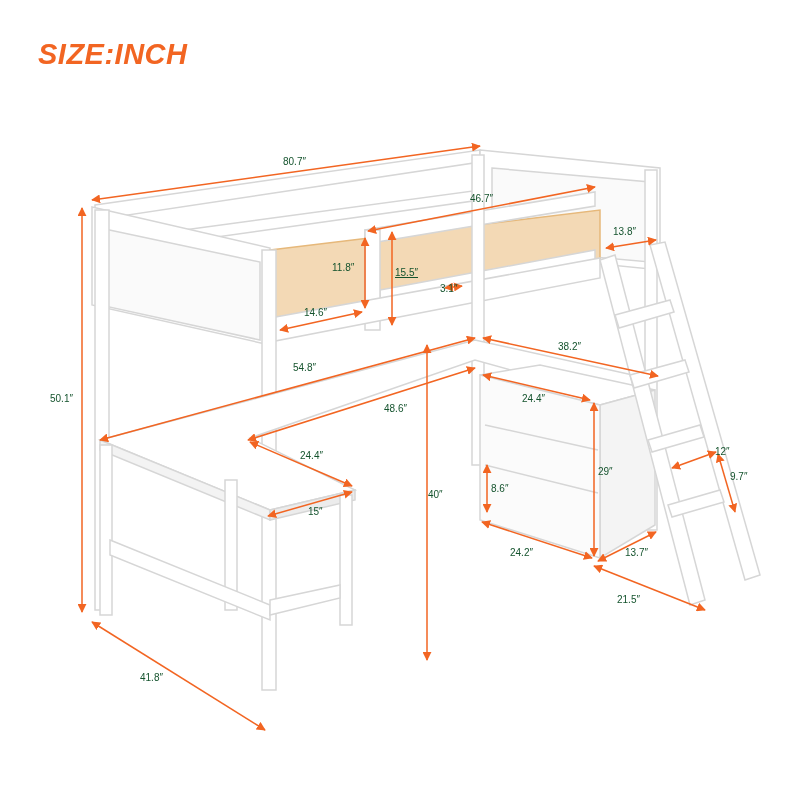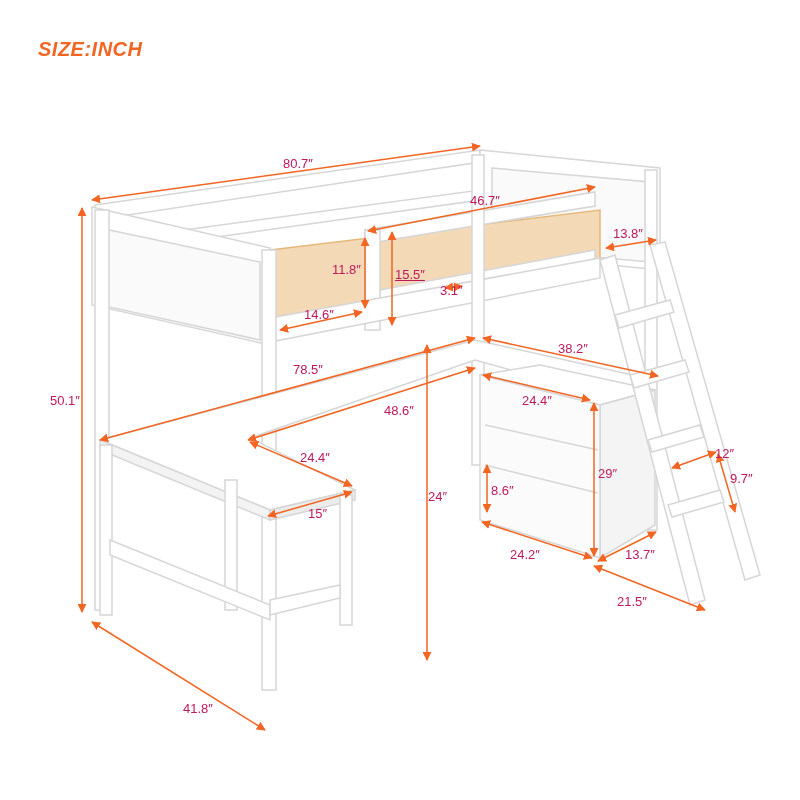--- a/index.html
+++ b/index.html
@@ -1,18 +1,18 @@
 <!DOCTYPE html>
 <html><head>
   <meta charset="utf-8">
   <style>
     html, body { margin: 0; padding: 0; background: #ffffff; }
     body { width: 800px; height: 800px; position: relative; overflow: hidden; font-family: "Liberation Sans", sans-serif; }
-    .title { position: absolute; left: 38px; top: 38px; font-size: 20px; font-weight: bold; font-style: italic; color: #f26522; letter-spacing: 0.5px; }
-    .dim { position: absolute; font-size: 13px; color: #be185d; white-space: nowrap; }
+    .title { position: absolute; left: 38px; top: 38px; font-size: 29px; font-weight: bold; font-style: italic; color: #f26522; letter-spacing: 0.5px; }
+    .dim { position: absolute; font-size: 10px; color: #14532d; white-space: nowrap; }
     svg.drawing { position: absolute; left: 0; top: 0; }
   </style>
 </head>
 <body>
 
 <div class="title">SIZE:INCH</div>
 
 <svg class="drawing" width="800" height="800" viewBox="0 0 800 800">
   <defs>
     <marker id="arr" viewBox="0 0 10 10" refX="9" refY="5" markerWidth="6" markerHeight="6" orient="auto-start-reverse">
@@ -95,33 +95,33 @@
     <line x1="482" y1="522" x2="592" y2="558"></line>
     <line x1="598" y1="561" x2="656" y2="532"></line>
     <line x1="594" y1="566" x2="705" y2="610"></line>
     <line x1="672" y1="468" x2="716" y2="452"></line>
     <line x1="718" y1="454" x2="735" y2="512"></line>
   </g>
 </svg>
 
 <span class="dim" style="left:283px;top:156px;">80.7″</span>
 <span class="dim" style="left:50px;top:393px;">50.1″</span>
-<span class="dim" style="left:140px;top:701px;margin-left:43px;">41.8″</span>
+<span class="dim" style="left:140px;top:672px;">41.8″</span>
 <span class="dim" style="left:470px;top:193px;">46.7″</span>
 <span class="dim" style="left:304px;top:307px;">14.6″</span>
 <span class="dim" style="left:332px;top:262px;">11.8″</span>
 <span class="dim" style="left:395px;top:267px;text-decoration:underline;">15.5″</span>
 <span class="dim" style="left:440px;top:272px;margin-top:11px;">3.1″</span>
 <span class="dim" style="left:613px;top:226px;">13.8″</span>
-<span class="dim" style="left:293px;top:362px;">78.5″</span>
+<span class="dim" style="left:293px;top:362px;">54.8″</span>
 <span class="dim" style="left:558px;top:341px;">38.2″</span>
 <span class="dim" style="left:384px;top:403px;">48.6″</span>
 <span class="dim" style="left:300px;top:450px;">24.4″</span>
 <span class="dim" style="left:308px;top:506px;">15″</span>
-<span class="dim" style="left:428px;top:489px;">24″</span>
+<span class="dim" style="left:428px;top:489px;">40″</span>
 <span class="dim" style="left:522px;top:393px;">24.4″</span>
 <span class="dim" style="left:598px;top:466px;">29″</span>
 <span class="dim" style="left:491px;top:483px;">8.6″</span>
 <span class="dim" style="left:510px;top:547px;">24.2″</span>
 <span class="dim" style="left:625px;top:547px;">13.7″</span>
 <span class="dim" style="left:617px;top:594px;">21.5″</span>
 <span class="dim" style="left:680px;top:446px;margin-left:35px;">12″</span>
 <span class="dim" style="left:730px;top:471px;">9.7″</span>
 
 </body></html>

